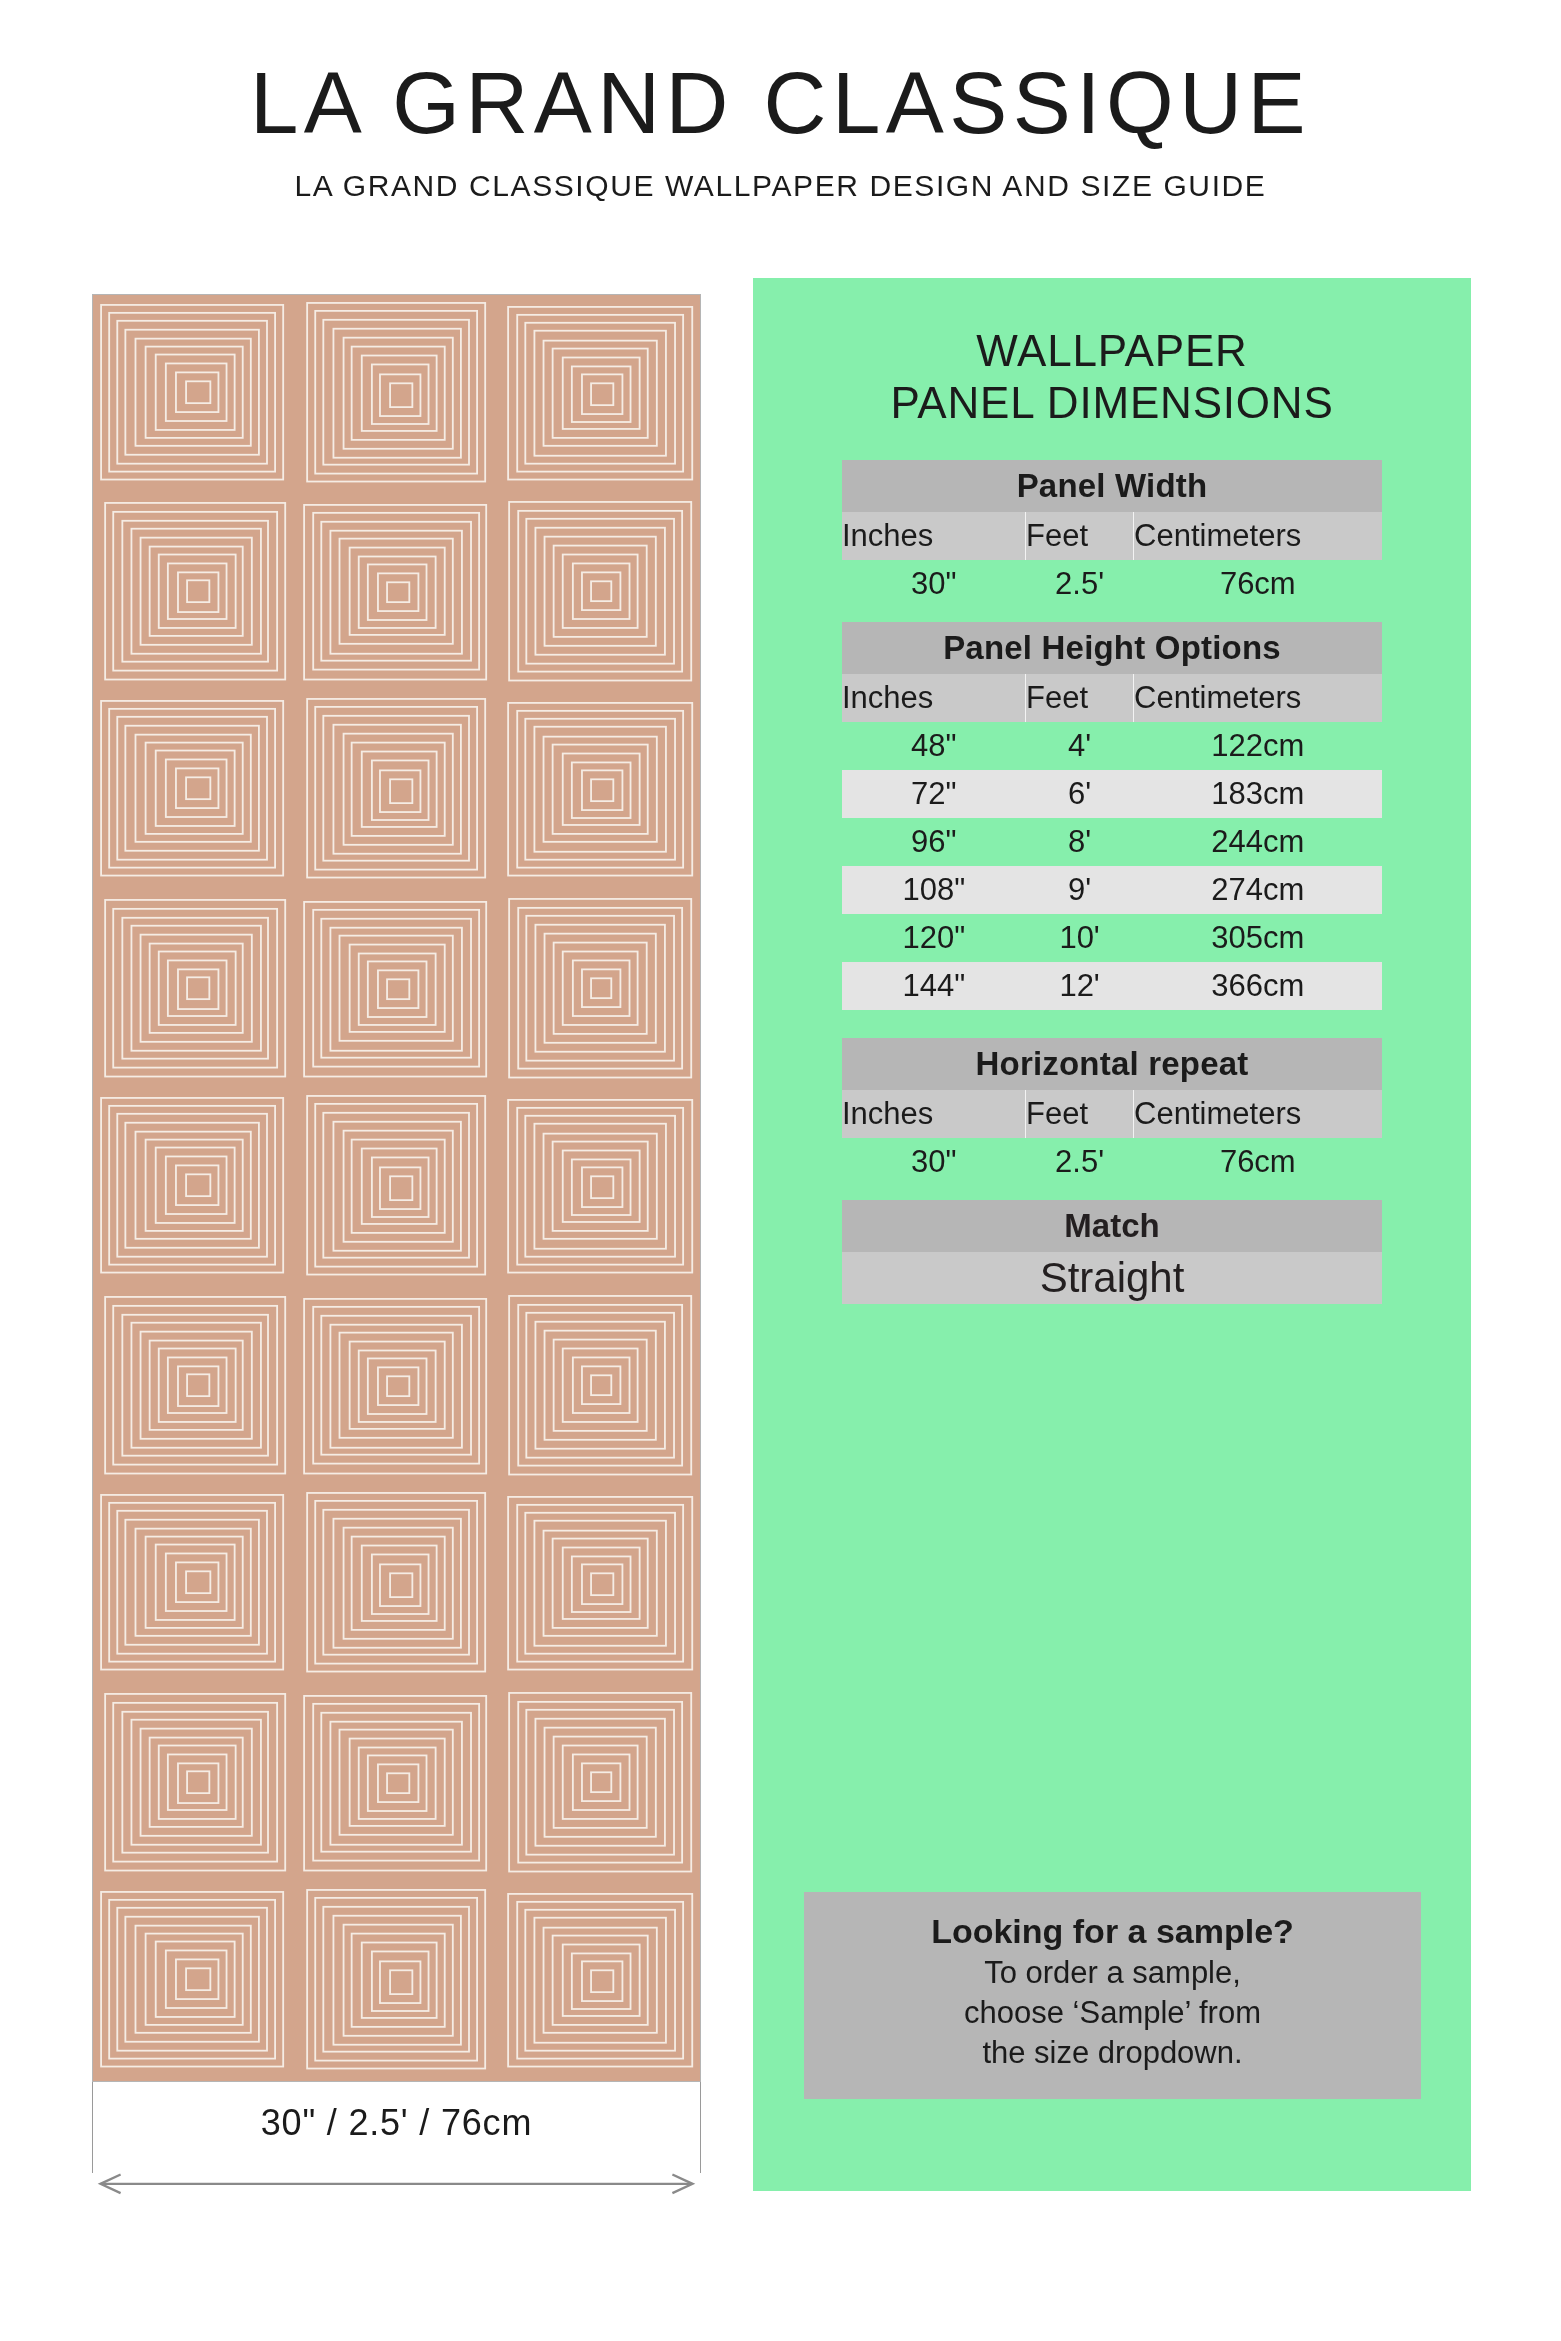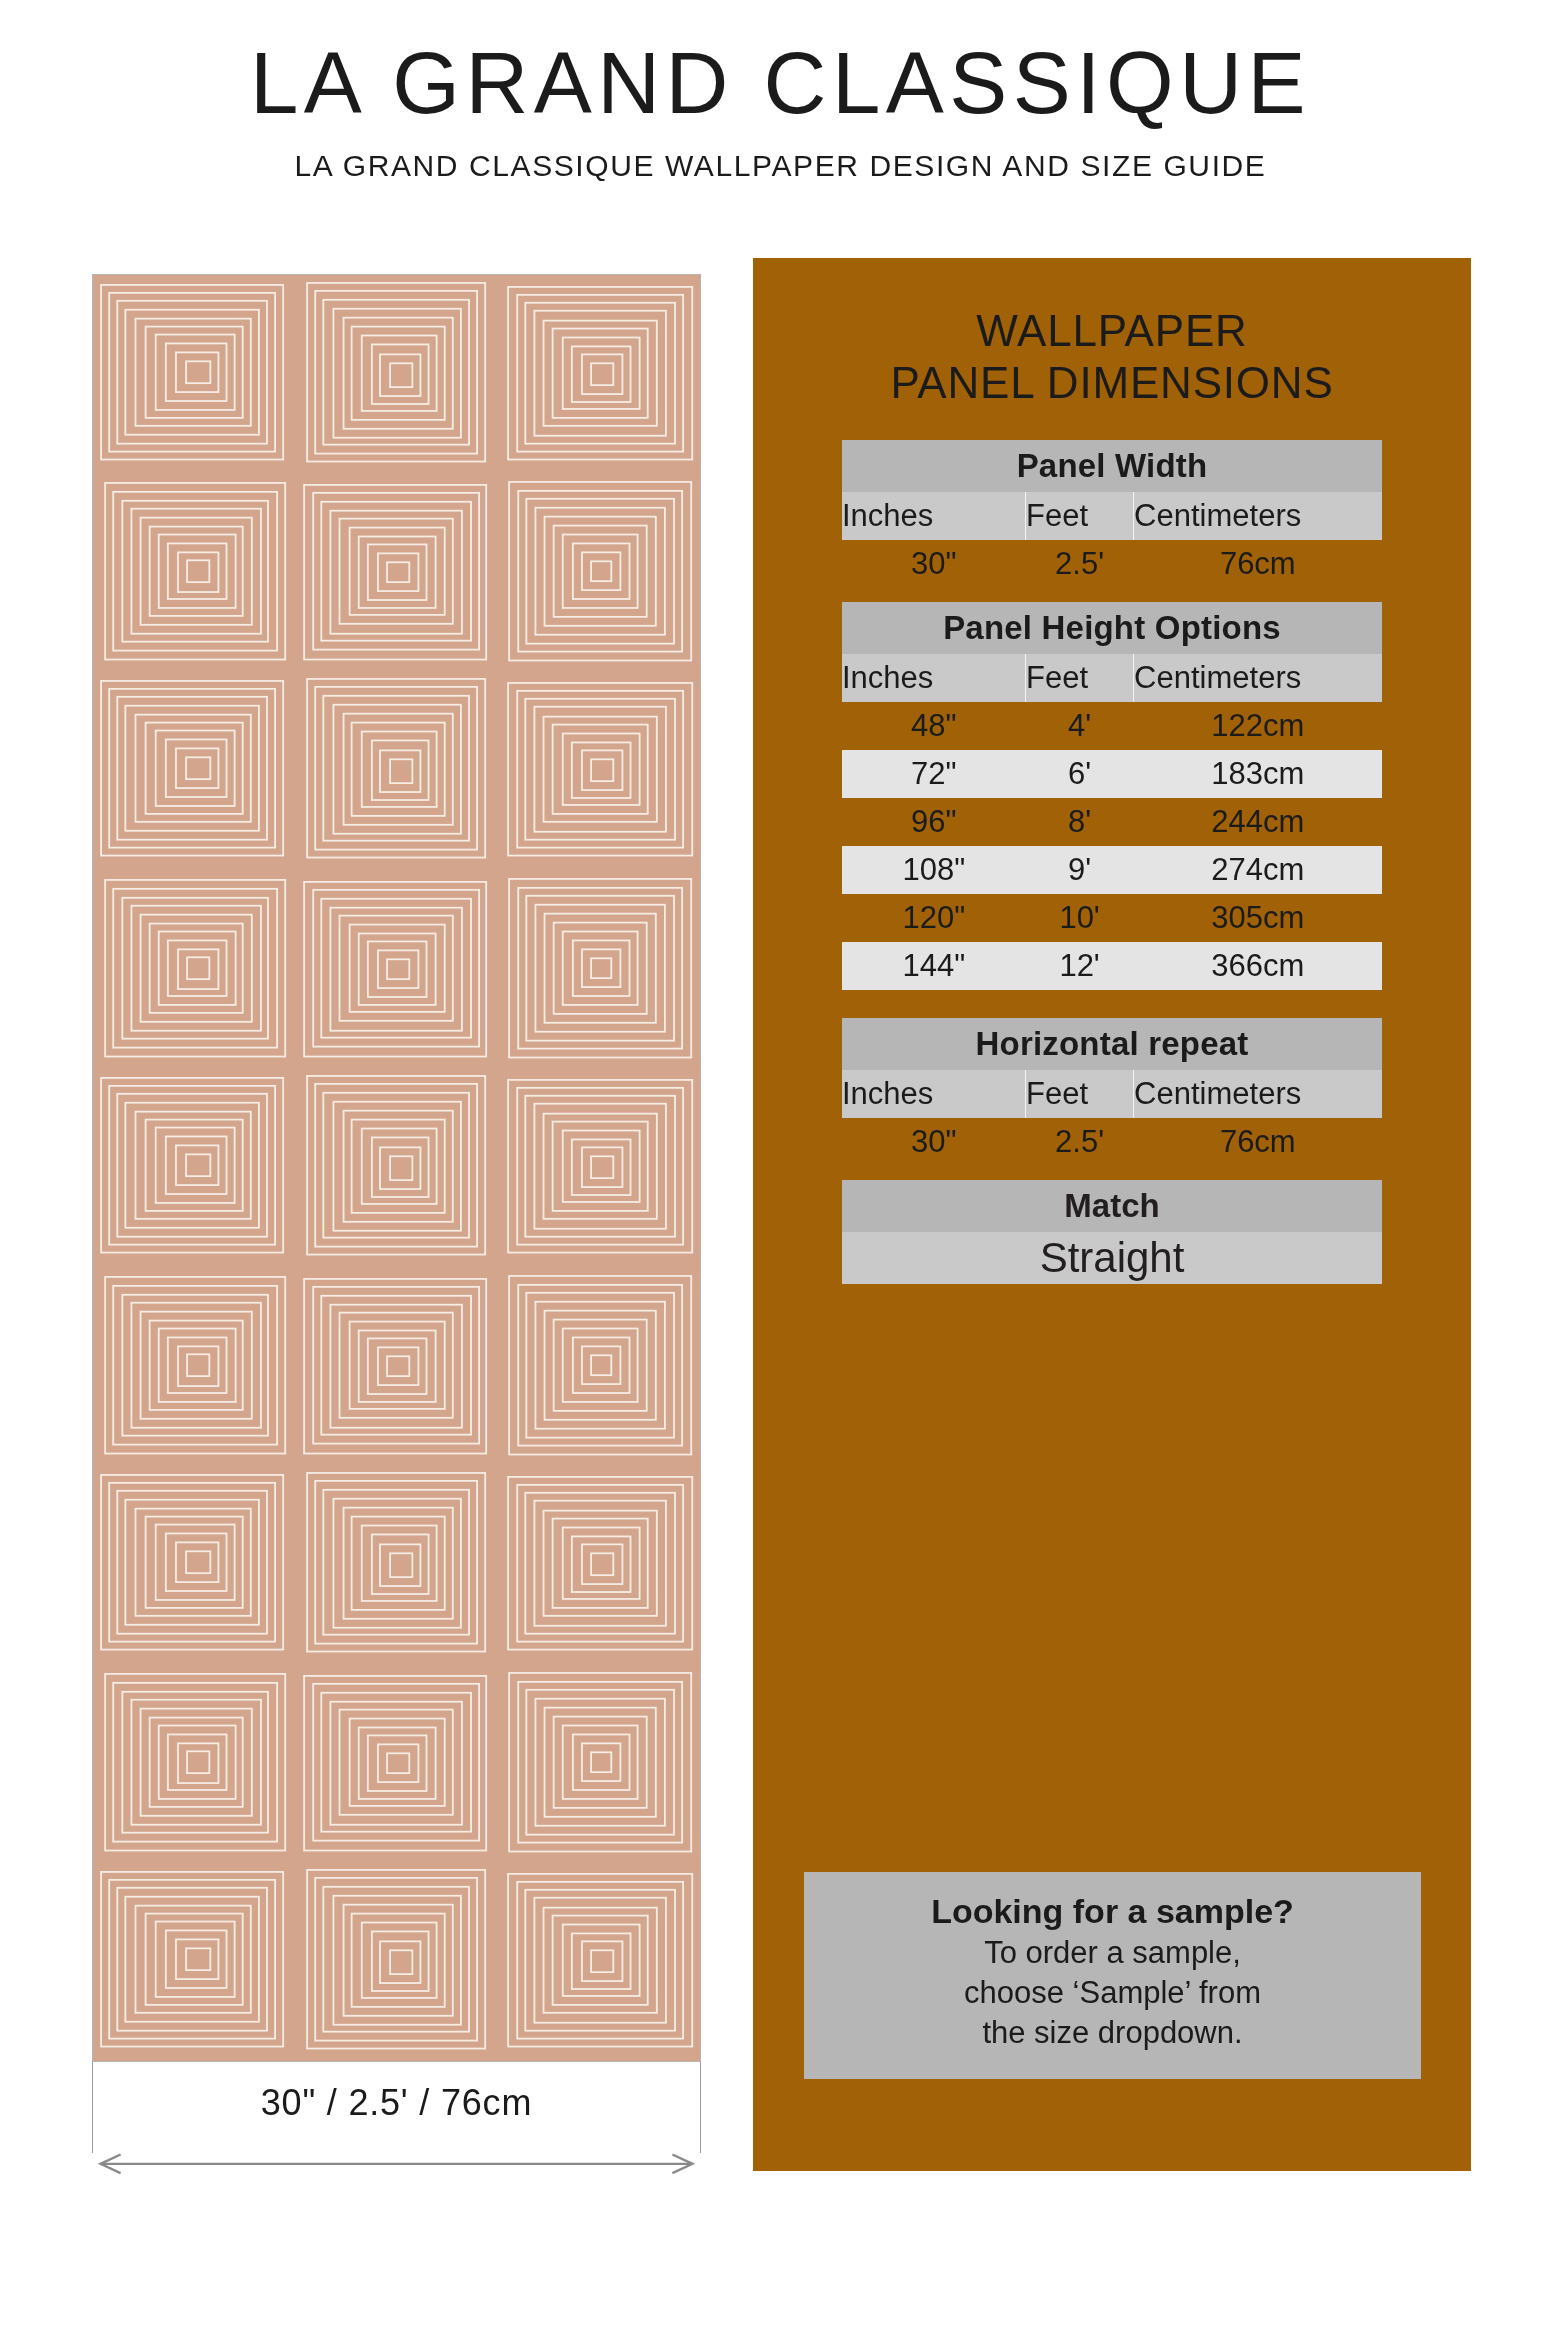--- a/index.html
+++ b/index.html
@@ -16,20 +16,21 @@
     width: 1561px;
     height: 2342px;
     background: #ffffff;
   }
 
   
   .header {
     width: 100%;
     padding-top: 37px;
     text-align: center;
+    margin-top: 20px;
   }
   .brand-title {
     font-family: "Liberation Sans", sans-serif;
     font-weight: 300;
     font-size: 87px;
     letter-spacing: 5.5px;
     line-height: 1.06;
     color: #1b1b1b;
   }
   .brand-sub {
@@ -104,21 +105,21 @@
   }
   .arrow-row svg { display: block; }
 
   
   .info-panel {
     position: absolute;
     left: 753px;
     top: 0;
     width: 718px;
     height: 1913px;
-    background: #a16207;
+    background: #86efac;
   }
   .panel-heading {
     margin-top: 47px;
     text-align: center;
     font-weight: 300;
     font-size: 44px;
     line-height: 1.18;
     letter-spacing: 0.8px;
     color: #1b1b1b;
   }

